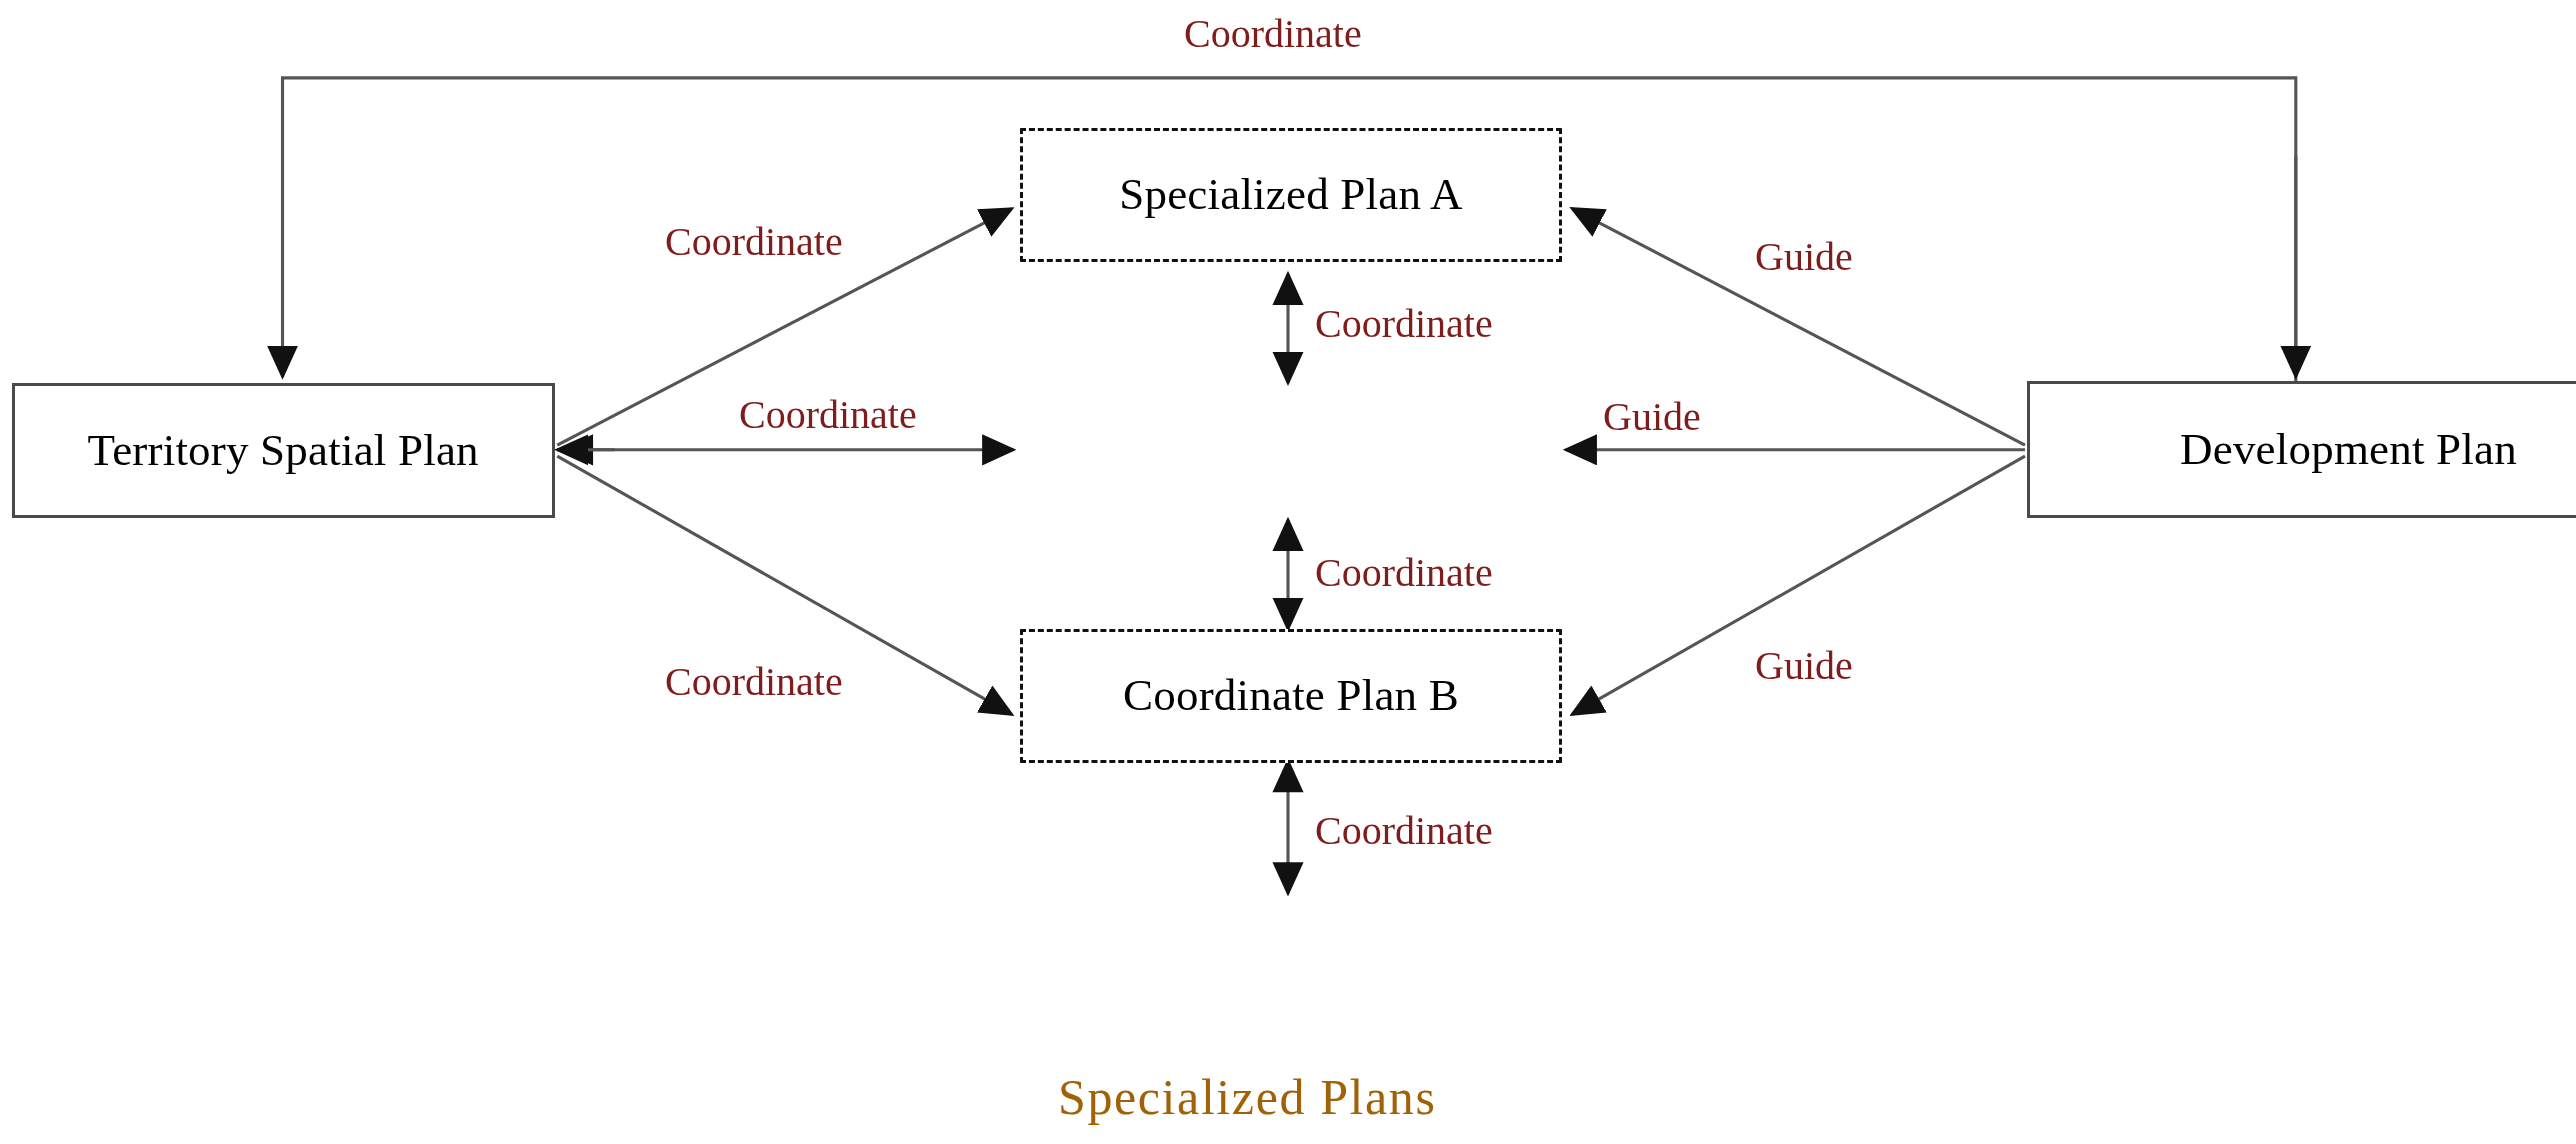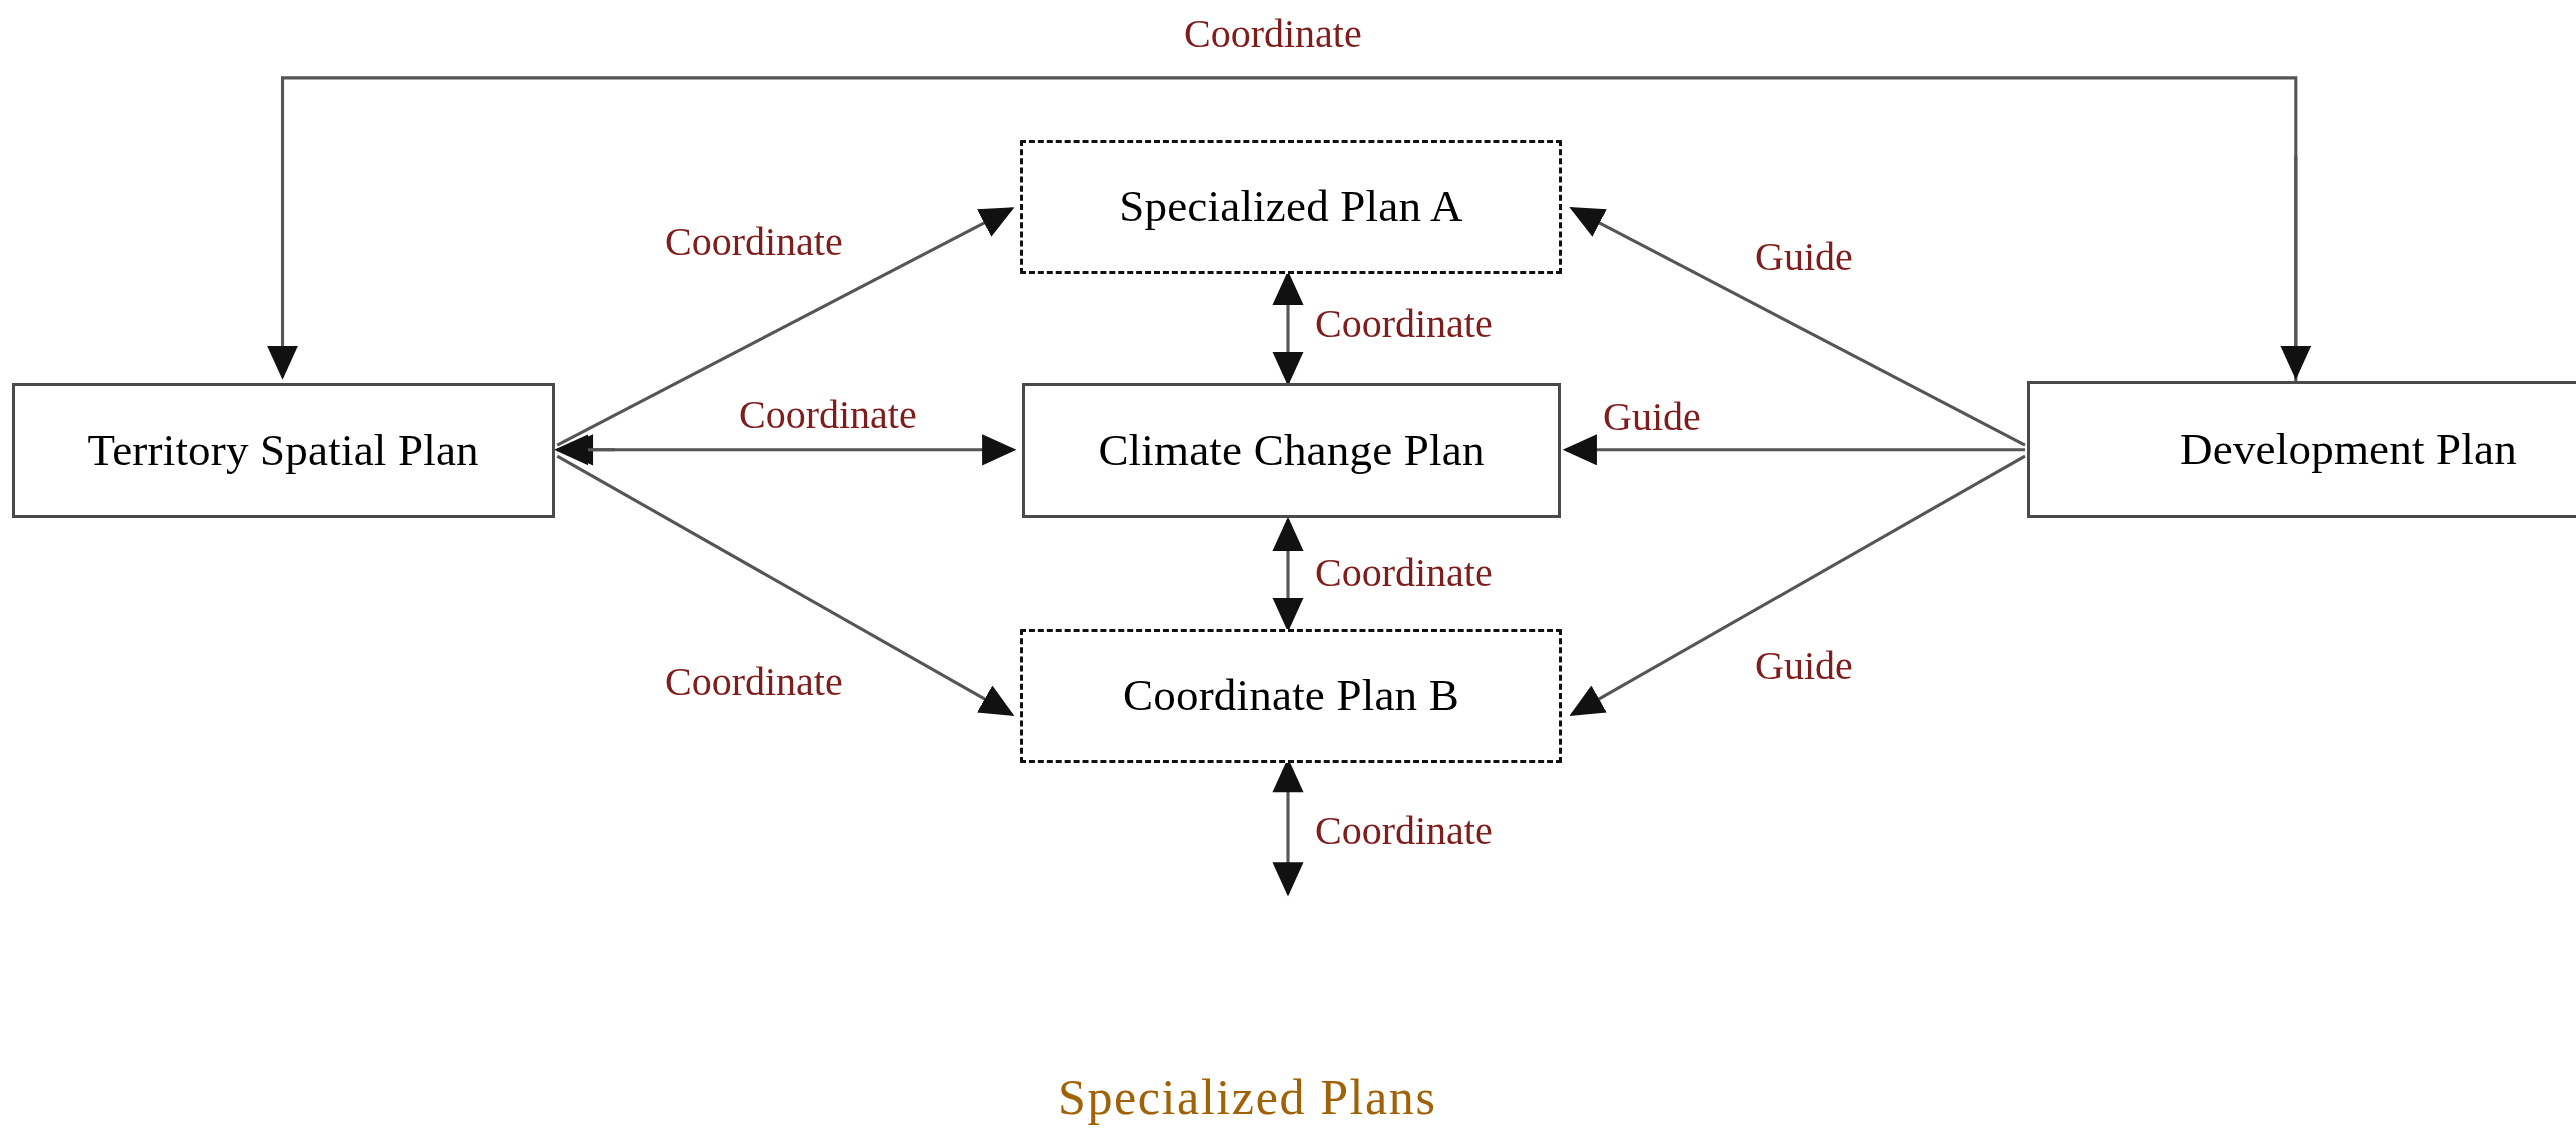--- a/index.html
+++ b/index.html
@@ -119,29 +119,26 @@
 
     <g>
       <path d="M 2602 586 L 2020 918" fill="none" stroke="#555555" stroke-width="4" marker-end="url(#arrHead)"></path>
     </g>
   </svg>
 
   <div class="node solid" style="left:11.7px; top:383px; width:543px; height:135px;">
     <span class="node-label">Territory Spatial Plan</span>
   </div>
 
-  <div class="node solid" style="left:1022px; top:383px; width:539px; height:135px;">
-    <span class="node-label">Climate Change Plan</span>
-  </div>
 
   <div class="node solid" style="left:2027px; top:381px; width:643px; height:137px;">
     <span class="node-label">Development Plan</span>
   </div>
 
-  <div class="node dashed" style="left:1020px; top:140px; width:542px; height:134px;">
+  <div class="node dashed" style="left:1020px; top:128px; width:542px; height:134px;">
     <span class="node-label">Specialized Plan A</span>
   </div>
 
   <div class="node dashed" style="left:1020px; top:629px; width:542px; height:134px;">
     <span class="node-label">Coordinate Plan B</span>
   </div>
 
 
   <div class="edge-label" style="left:1184px; top:14px;">Coordinate</div>
 

